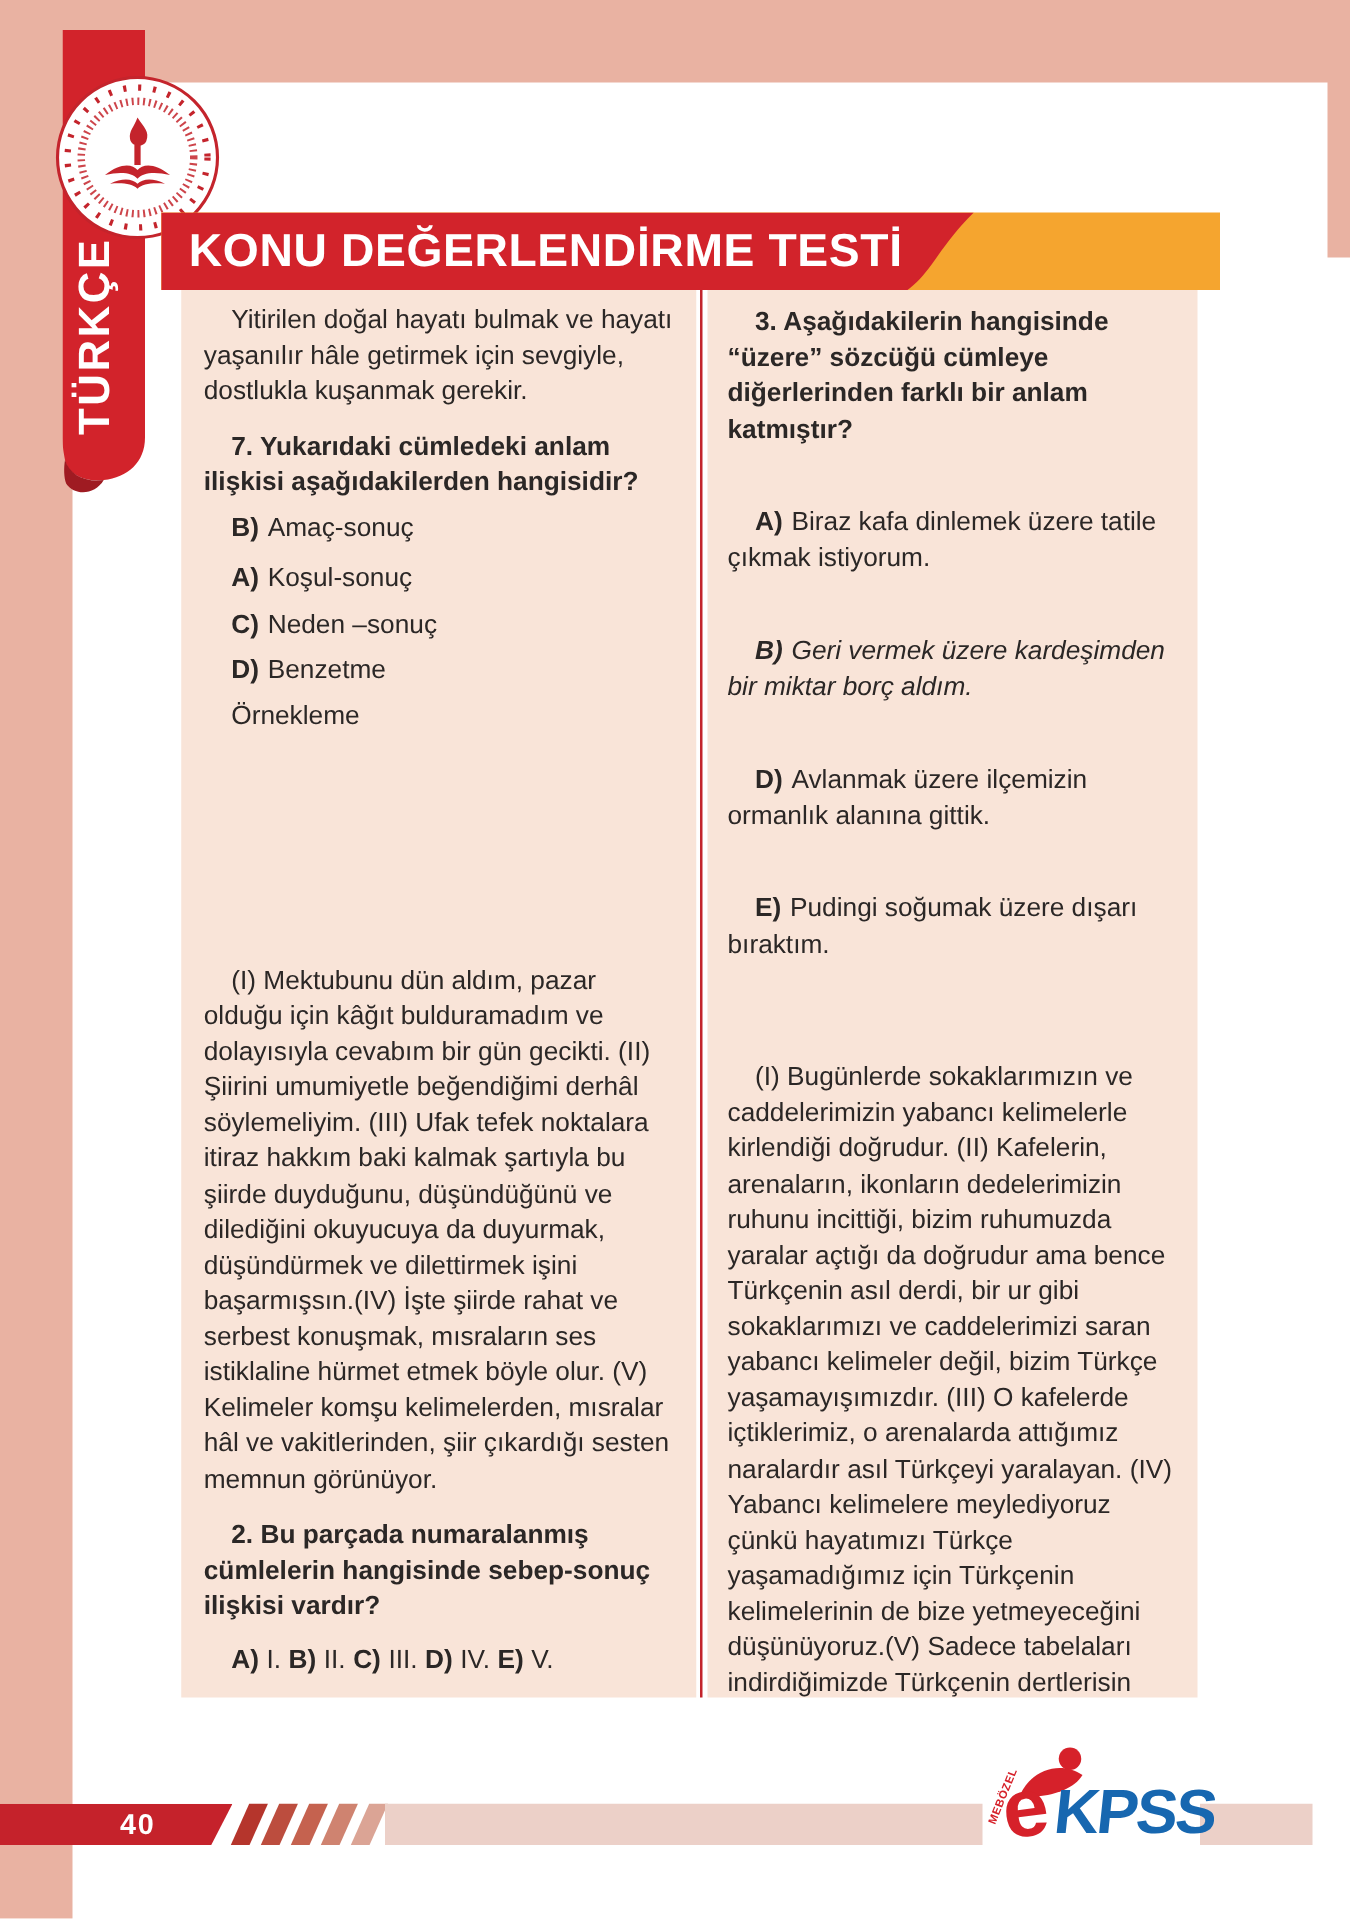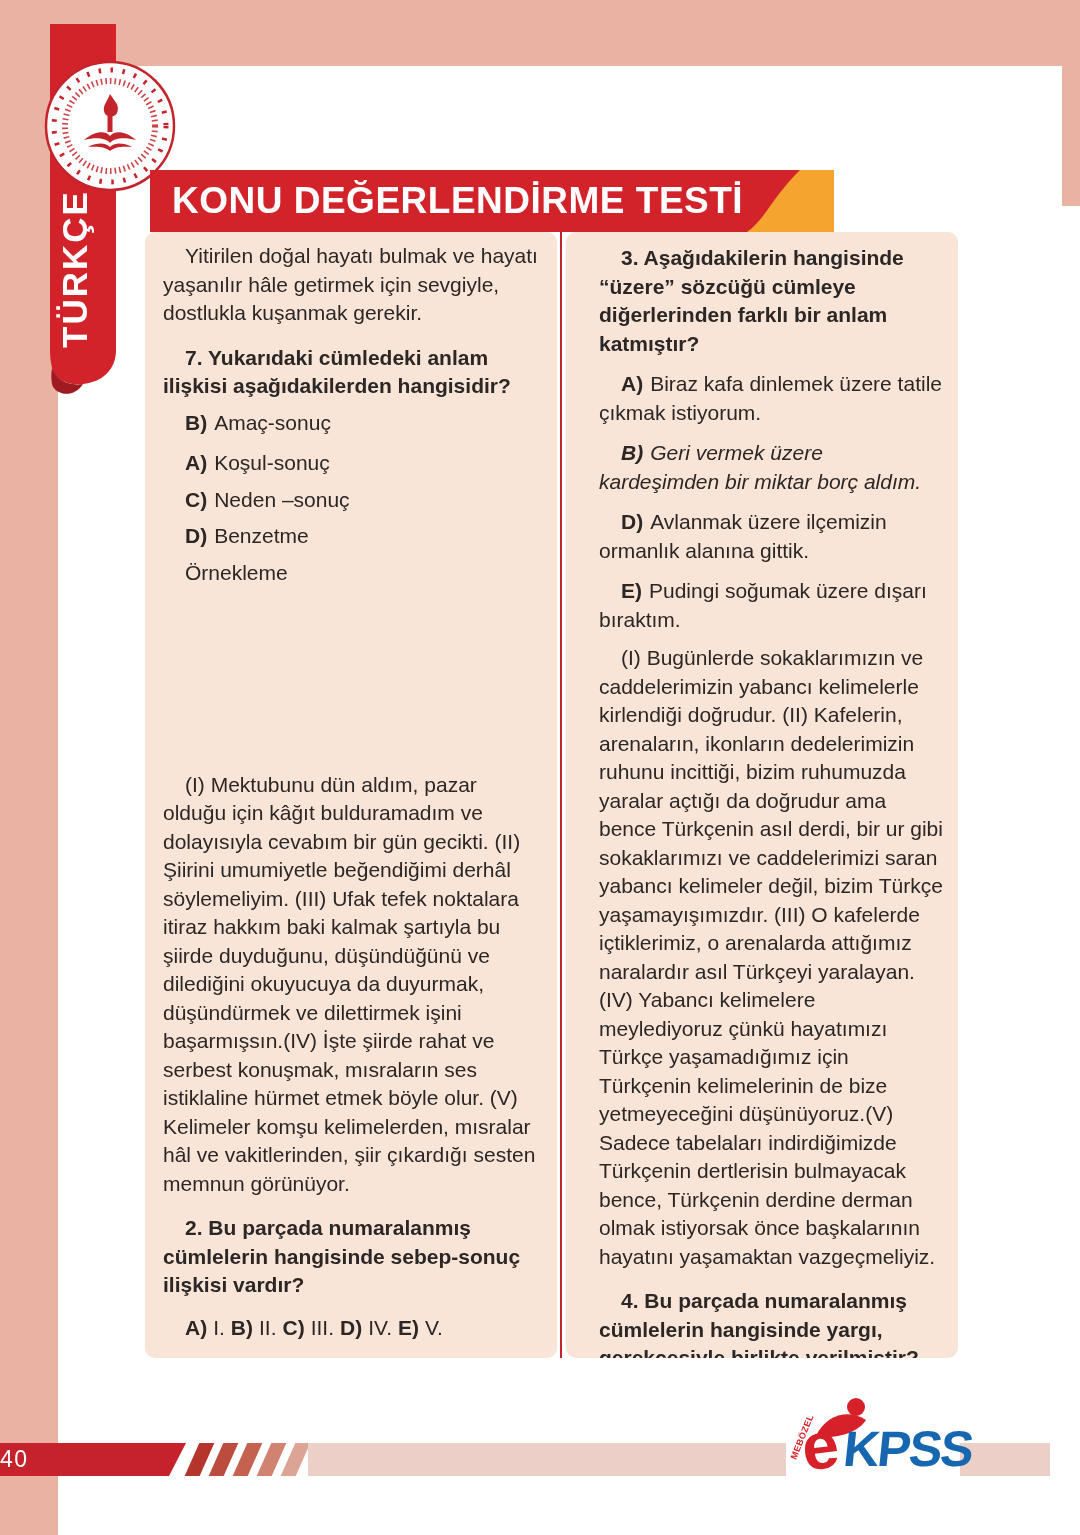--- a/index.html
+++ b/index.html
@@ -12,34 +12,34 @@
   .band-left{position:absolute;left:0;top:0;width:58px;height:1535px;background:#e9b2a2;}
 
   .seal{position:absolute;left:44px;top:60px;}
   .org-title{
     position:absolute;left:147px;top:84px;font-size:12.5px;font-weight:bold;
     color:#312f3a;line-height:1.4;letter-spacing:.3px;
   }
 
   .ribbon{position:absolute;left:50px;top:24px;}
 
-  .banner{position:absolute;left:150px;top:170px;width:684px;height:62px;background:#f5a52f;}
+  .banner{position:absolute;left:129px;top:170px;width:847px;height:62px;background:#f5a52f;}
   .banner svg{position:absolute;left:0;top:0;}
   .banner-title{
     position:absolute;left:22px;top:0;height:62px;line-height:62px;
     color:#ffffff;font-size:37px;font-weight:bold;letter-spacing:.5px;white-space:nowrap;
   }
 
   .col{
     position:absolute;top:232px;background:#f9e4d8;box-sizing:border-box;
     display:flex;flex-direction:column;overflow:hidden;
-    padding:10px 16px 16px 18px;height:1126px;border-radius:10px;
+    padding:10px 16px 16px 18px;height:1126px;
   }
   .col-left{left:145px;width:412px;}
-  .col-right{left:566px;width:392px;padding-left:33px;padding-right:14px;}
+  .col-right{left:566px;width:392px;padding-left:16px;padding-right:14px;gap:34px;}
   .divider{position:absolute;left:560px;top:232px;width:2px;height:1126px;background:#c3242c;}
 
   .col p{margin:0;font-size:21px;line-height:28.5px;text-indent:22px;color:#2b2726;}
   .stem{font-weight:bold;margin-top:16px !important;color:#262224;}
   .opt{margin-top:8px !important;}
   .opt-first{margin-top:12px !important;}
   .opt b{margin-right:7px;}
   .opt-extra{margin-top:8px !important;text-indent:30px;}
   .spacer{flex:1 1 auto;min-height:10px;}
   .passage{}
@@ -47,22 +47,22 @@
     display:flex;gap:6px;margin-top:14px;padding-left:22px;
     font-size:21px;line-height:28.5px;white-space:nowrap;
   }
   .roman-row b{margin-right:6px;}
 
   .footer-red{
     position:absolute;left:0;top:1443px;width:186px;height:33px;background:#c5222b;
     clip-path:polygon(0 0,100% 0,calc(100% - 17px) 100%,0 100%);
   }
   .page-num{
-    display:inline-block;line-height:33px;color:#ffffff;
-    font-size:23px;font-weight:400;letter-spacing:1.5px;
+    display:inline-block;padding-left:96px;line-height:33px;color:#ffffff;
+    font-size:23px;font-weight:700;letter-spacing:1.5px;
   }
   .stripe{position:absolute;top:1443px;width:15px;height:33px;transform:skewX(-24deg);}
   .s1{left:192px;background:#b5352c;}
   .s2{left:216px;background:#bc4d3e;}
   .s3{left:240px;background:#c5624f;}
   .s4{left:264px;background:#cf8370;}
   .s5{left:288px;background:#dba495;}
   .footer-pink-a{position:absolute;left:308px;top:1443px;width:478px;height:33px;background:#ecd0c8;}
   .footer-pink-b{position:absolute;left:960px;top:1443px;width:90px;height:33px;background:#ecd0c8;}
   .ekpss{position:absolute;left:788px;top:1396px;}

